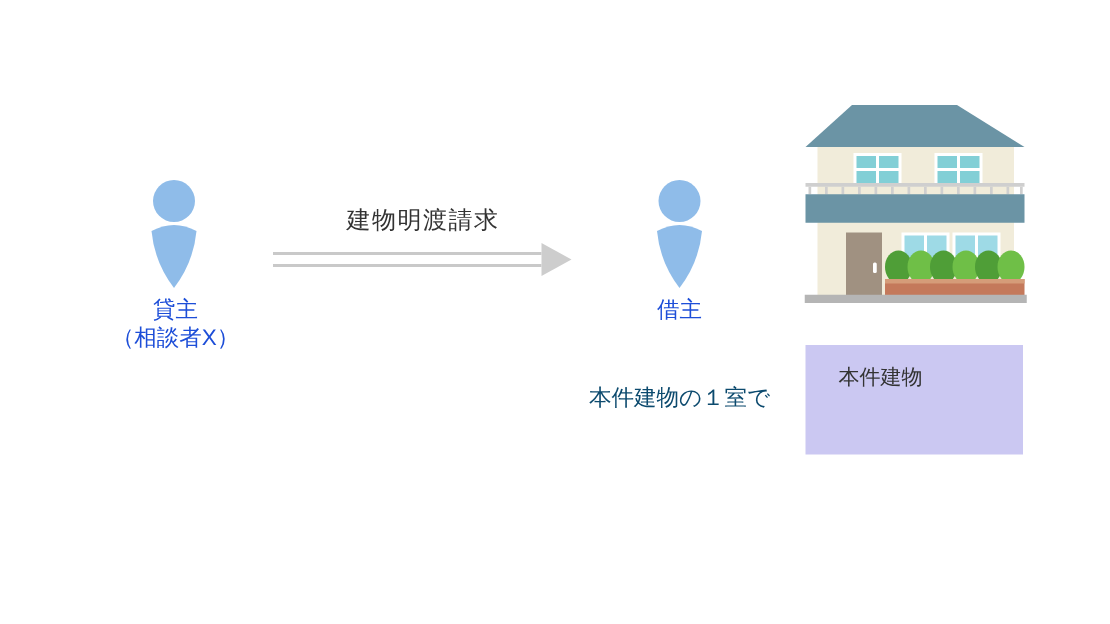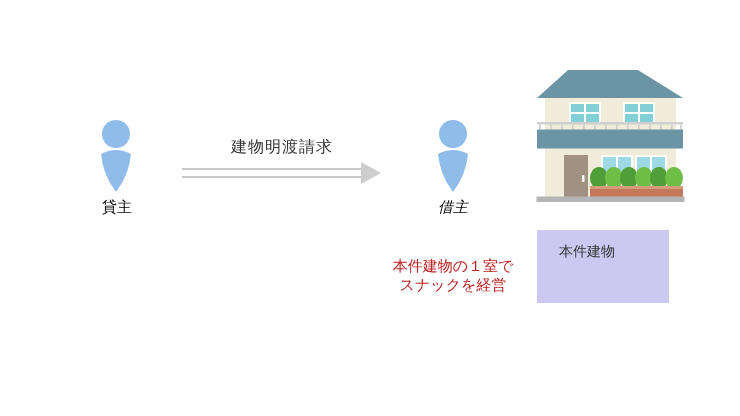--- a/index.html
+++ b/index.html
@@ -2,66 +2,66 @@
 <html><head>
 <meta charset="utf-8">
 <style>
   html,body{margin:0;padding:0;background:#ffffff;}
   #canvas{
     position:relative;width:740px;height:416px;background:#ffffff;overflow:hidden;
     font-family:"Liberation Sans","DejaVu Sans",sans-serif;color:#333333;
   }
   .abs{position:absolute;}
   .center-text{text-align:center;}
-  .actor-label{font-size:15px;line-height:19px;color:#000000;}
+  .actor-label{font-size:15px;line-height:19px;color:#1d4ed8;}
   .arrow-label{font-size:16px;color:#333333;letter-spacing:1px;}
-  .note{font-size:15px;line-height:19px;color:#b91c1c;}
+  .note{font-size:15px;line-height:19px;color:#0c4a6e;}
   
   .arrow-shaft{
     left:182px;top:168px;width:179px;height:6px;
     border-top:2px solid #c9c9c9;border-bottom:2px solid #c9c9c9;background:#ffffff;
   }
   .arrow-head{
     left:361px;top:162px;width:0;height:0;
     border-top:11px solid transparent;border-bottom:11px solid transparent;
     border-left:20px solid #cdcdcd;
   }
   .info-box{
-    left:537px;top:230px;width:132px;height:73px;background:#cbc8f2;
+    left:537px;top:230px;width:145px;height:73px;background:#cbc8f2;
     box-sizing:border-box;padding:12px 0 0 22px;
     font-size:14px;line-height:18px;color:#333333;
   }
 </style>
 </head>
 <body>
 
 <div id="canvas">
 
   <svg class="abs" style="left:97px;top:120px;" width="38" height="74" viewBox="0 0 38 74">
     <circle cx="19" cy="14" r="14" fill="#8fbce9"></circle>
     <path d="M 4,34 Q 19,26 34,34 Q 32,55 19,72 Q 6,55 4,34 Z" fill="#8fbce9"></path>
   </svg>
   <div class="abs center-text" style="left:37px;top:197px;width:160px;">
     <div class="actor-label">貸主</div>
+    <div class="actor-label">（相談者X）</div>
   </div>
 
   <div class="abs center-text arrow-label" style="left:182px;top:137px;width:200px;">建物明渡請求</div>
   <div class="abs arrow-shaft"></div>
   <div class="abs arrow-head"></div>
 
   <svg class="abs" style="left:434px;top:120px;" width="38" height="74" viewBox="0 0 38 74">
     <circle cx="19" cy="14" r="14" fill="#8fbce9"></circle>
     <path d="M 4,34 Q 19,26 34,34 Q 32,55 19,72 Q 6,55 4,34 Z" fill="#8fbce9"></path>
   </svg>
-  <div class="abs center-text" style="left:373px;top:197px;width:160px;font-style:italic;">
+  <div class="abs center-text" style="left:373px;top:197px;width:160px;">
     <div class="actor-label">借主</div>
   </div>
   <div class="abs center-text" style="left:363px;top:256px;width:180px;">
     <div class="note">本件建物の１室で</div>
-    <div class="note">スナックを経営</div>
   </div>
 
   <svg class="abs" style="left:535px;top:68px;" width="150" height="135" viewBox="0 0 150 135">
 
     <rect x="10" y="30" width="131" height="100" fill="#f1ecda"></rect>
 
     <polygon points="33,2 103,2 148,30 2,30" fill="#6b94a5"></polygon>
 
     <g>
       <rect x="34" y="34" width="32" height="22" fill="#ffffff"></rect>

